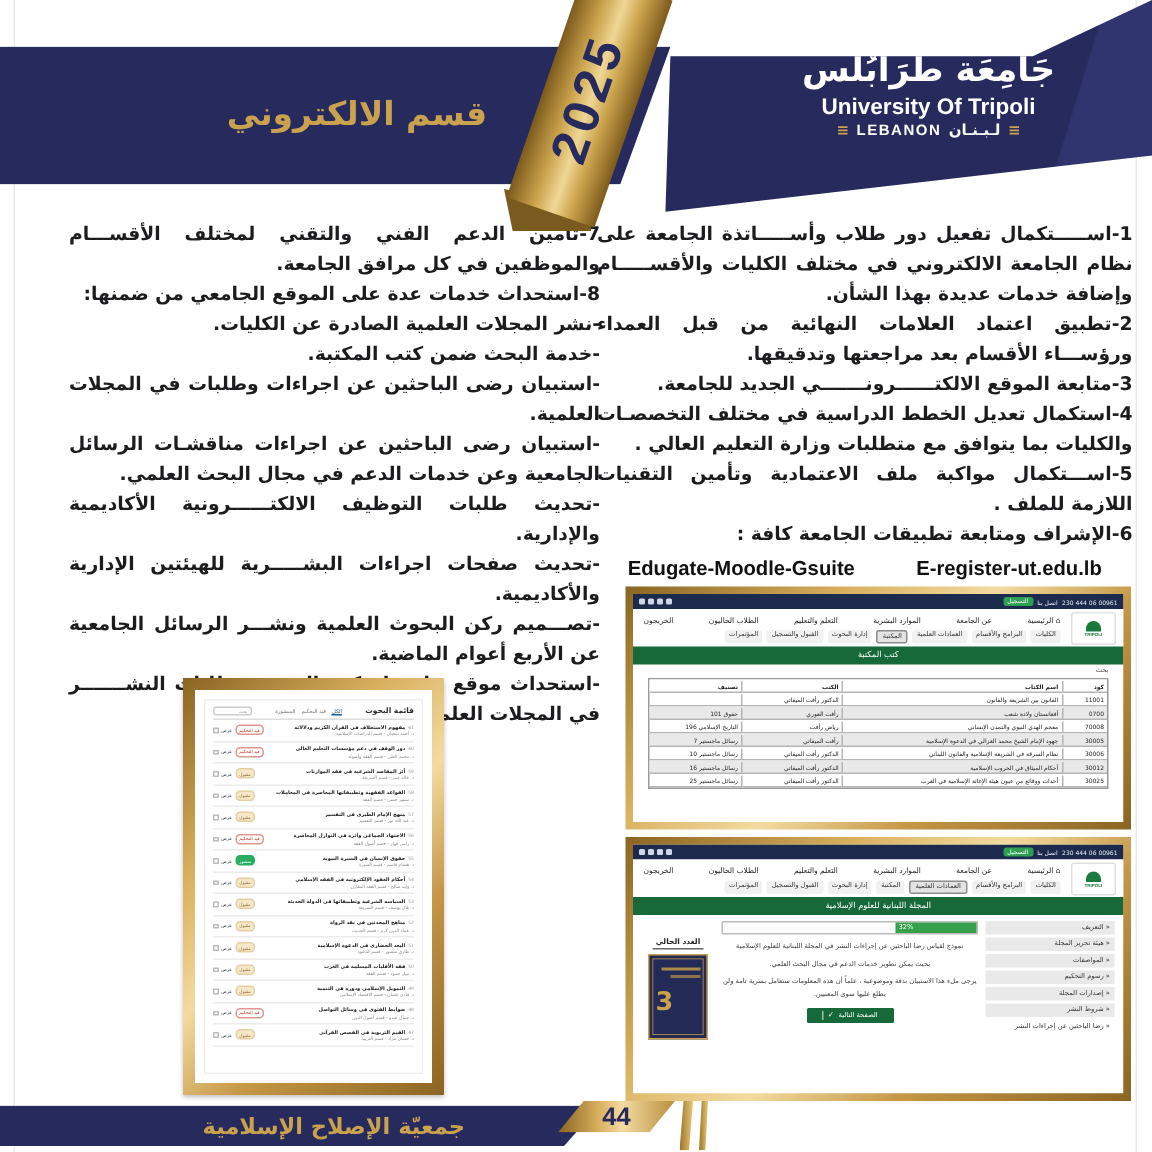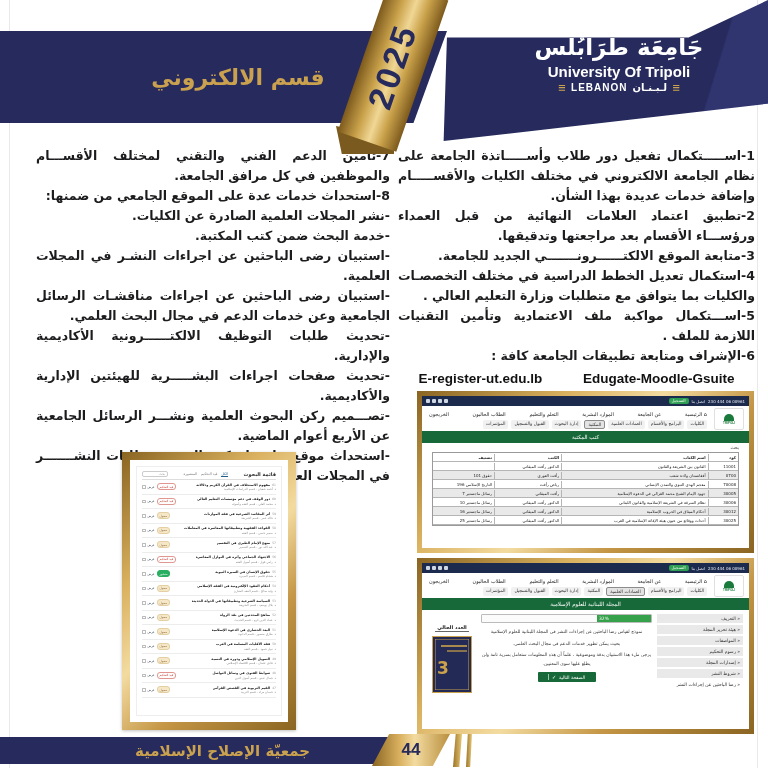--- a/index.html
+++ b/index.html
@@ -30,21 +30,21 @@
   .logo-country{display:flex;align-items:center;justify-content:center;gap:5px;margin-top:2px;}
   .logo-bars{color:#c9a14f;font-size:10px;font-weight:bold;}
   .logo-lb{color:#fff;font-size:10px;font-weight:bold;letter-spacing:1px;font-family:"Liberation Sans",sans-serif;}
   .logo-lb-ar{color:#fff;font-size:10px;font-weight:bold;direction:rtl;}
 
   
   .col{position:absolute;direction:rtl;color:#1c1c1e;font-weight:bold;font-size:12.5px;
     line-height:20px;text-align:justify;}
   .col p{text-align:justify;}
   .col-right{left:398px;top:146px;width:357px;}
-  .col-left{left:36px;top:146px;width:354px;}
+  .col-left{left:46px;top:146px;width:354px;}
   .apps-row{display:flex;direction:ltr;justify-content:space-around;margin-top:3px;
     font-family:"Liberation Sans",sans-serif;font-size:13.5px;font-weight:bold;color:#111;}
 
   
   .frame{position:absolute;background:linear-gradient(135deg,#8a6522,#d9b05e 30%,#f3dba0 50%,#c49645 70%,#8a6522);}
   .frame-a{left:417px;top:391px;width:337px;height:162px;padding:5px;}
   .frame-b{left:417px;top:558px;width:337px;height:176px;padding:5px;}
   .frame-l{left:122px;top:452px;width:174px;height:278px;padding:8px;box-shadow:0 1px 3px rgba(0,0,0,.25);}
   .frame-inner{width:100%;height:100%;background:#fff;overflow:hidden;position:relative;}
   .frame-l .frame-inner{padding:6px;}
@@ -134,21 +134,21 @@
   .st-tan{background:#f6e7c8;color:#8a6d3b;border:0.5px solid #e3cfa1;}
   .st-green{background:#27ae60;color:#fff;border:0.5px solid #27ae60;}
   .sr-view{font-size:3px;color:#234;}
   .sr-check{width:3.5px;height:3.5px;border:0.5px solid #bbb;border-radius:0.5px;}
 
   
   .ftr-band{position:absolute;left:0;top:737px;width:400px;height:27px;background:#262a5c;
     clip-path:polygon(0 0,100% 0,94% 100%,0 100%);}
   .ftr-assoc{position:absolute;left:95px;top:742px;width:215px;text-align:right;direction:rtl;
     color:#c9a14f;font-size:15px;font-weight:bold;z-index:2;}
-  .ftr-44{position:absolute;left:372px;top:734px;width:78px;height:32px;z-index:3;
+  .ftr-44{position:absolute;left:372px;top:734px;width:78px;height:21px;z-index:3;
     background:linear-gradient(90deg,#8a6522,#d9b05e 35%,#f3dba0 55%,#b98f3e);
     clip-path:polygon(22% 0,100% 0,78% 100%,0 100%);
     display:flex;align-items:center;justify-content:center;}
   .ftr-num{color:#262a5c;font-size:17px;font-weight:bold;font-family:"Liberation Sans",sans-serif;}
   .stripe{position:absolute;top:734px;height:33px;z-index:3;
     background:linear-gradient(90deg,#9a7428,#e8c878);clip-path:polygon(30% 0,100% 0,70% 100%,0 100%);}
   .stripe1{left:453px;width:9px;} .stripe2{left:466px;width:6px;}
 </style>
 </head>
 <body>
@@ -181,33 +181,33 @@
     <div>
 
     <p>1-اســـــتكمال تفعيل دور طلاب وأســـــاتذة الجامعة على نظام الجامعة الالكتروني في مختلف الكليات والأقســـــام وإضافة خدمات عديدة بهذا الشأن.</p>
         <p>2-تطبيق اعتماد العلامات النهائية من قبل العمداء ورؤســـاء الأقسام بعد مراجعتها وتدقيقها.</p>
         <p>3-متابعة الموقع الالكتــــــرونـــــــي الجديد للجامعة.</p>
         <p>4-استكمال تعديل الخطط الدراسية في مختلف التخصصـات والكليات بما يتوافق مع متطلبات وزارة التعليم العالي .</p>
         <p>5-اســـتكمال مواكبة ملف الاعتمادية وتأمين التقنيات اللازمة للملف .</p>
         <p>6-الإشراف ومتابعة تطبيقات الجامعة كافة :</p>
       </div>
     <div class="apps-row">
+      <span>Edugate-Moodle-Gsuite</span>
       <span>E-register-ut.edu.lb</span>
-      <span>Edugate-Moodle-Gsuite</span>
     </div>
   </div>
 
   <div class="col col-left">
     <div>
 
     <p>7-تأمين الدعم الفني والتقني لمختلف الأقســـام والموظفين في كل مرافق الجامعة.</p>
         <p>8-استحداث خدمات عدة على الموقع الجامعي من ضمنها:</p>
         <p>-نشر المجلات العلمية الصادرة عن الكليات.</p>
         <p>-خدمة البحث ضمن كتب المكتبة.</p>
-        <p>-استبيان رضى الباحثين عن اجراءات النشـر في المجلات العلمية.</p>
+        <p>-استبيان رضى الباحثين عن اجراءات وطلبات في المجلات العلمية.</p>
         <p>-استبيان رضى الباحثين عن اجراءات مناقشـات الرسائل الجامعية وعن خدمات الدعم في مجال البحث العلمي.</p>
         <p>-تحديث طلبات التوظيف الالكتــــــرونية الأكاديمية والإدارية.</p>
         <p>-تحديث صفحات اجراءات البشـــــرية للهيئتين الإدارية والأكاديمية.</p>
         <p>-تصـــميم ركن البحوث العلمية ونشـــر الرسائل الجامعية عن الأربع أعوام الماضية.</p>
         <p>-استحداث موقع خاص لتحكيم البحوث وطلبات النشـــــــر في المجلات العلمية journal.ut.edu.lb</p>
       </div>
   </div>
 
   <div class="frame frame-a">
     <div class="frame-inner">

